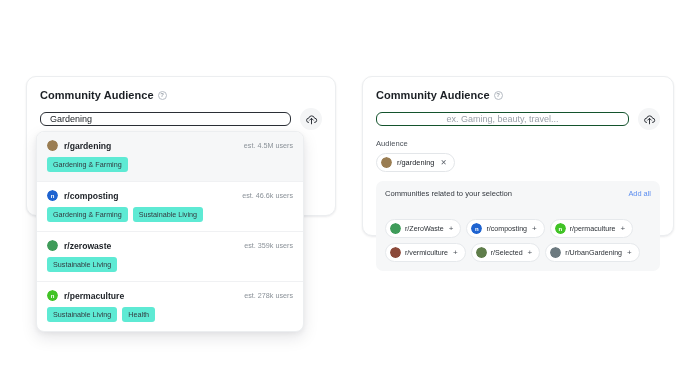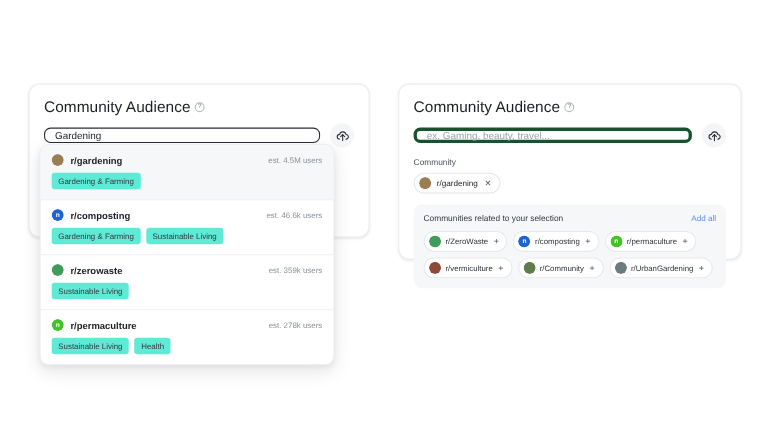--- a/index.html
+++ b/index.html
@@ -38,22 +38,22 @@
   .card-pad { padding: 12px 13px 0 13px; }
 
   
   .field-label-row {
     display: flex;
     align-items: center;
     gap: 4px;
     margin-bottom: 7px;
   }
   .field-label {
-    font-size: 14px;
-    font-weight: 400;
+    font-size: 11px;
+    font-weight: 700;
     color: #1b1f24;
     letter-spacing: 0.05px;
   }
   .help-icon {
     width: 9px; height: 9px;
     border: 1px solid #b6bcc4;
     border-radius: 50%;
     color: #9aa1a9;
     font-size: 6px;
     line-height: 7.5px;
@@ -77,21 +77,22 @@
     align-items: center;
     padding: 0 9px;
     font-size: 9px;
     color: #1b1f24;
     background: #ffffff;
   }
   .text-input.filled {
     border: 1.3px solid #2b2f36;
   }
   .text-input.empty {
-    border: 3px solid #14532d;
+    border: 1px solid #14532d;
+    justify-content: center;
   }
   .text-input .placeholder { color: #9aa1a9; }
 
   .upload-btn {
     flex: 0 0 auto;
     width: 22px; height: 22px;
     border-radius: 50%;
     background: #f4f5f6;
     display: flex;
     align-items: center;
@@ -203,21 +204,21 @@
   .related-box {
     margin-top: 9px;
     background: #f6f7f8;
     border-radius: 7px;
     padding: 8px 9px 9px 9px;
   }
   .related-head {
     display: flex;
     align-items: flex-end;
     justify-content: space-between;
-    margin-bottom: 7px;
+    margin-bottom: 21px;
   }
   .related-title {
     font-size: 7.6px;
     color: #33383f;
   }
   .add-all {
     font-size: 7.4px;
     color: #5b8def;
   }
 
@@ -353,21 +354,21 @@
         </div>
         <div class="upload-btn">
           <svg width="13" height="13" viewBox="0 0 24 24" fill="none" stroke="#2b2f36" stroke-width="1.8" stroke-linecap="round" stroke-linejoin="round">
             <path d="M6.5 17.5a4 4 0 0 1 .4-7.98A5.5 5.5 0 0 1 17.6 9.6a3.9 3.9 0 0 1 .1 7.9"></path>
             <path d="M12 20V10"></path>
             <path d="M8.6 13.2 12 9.8l3.4 3.4"></path>
           </svg>
         </div>
       </div>
 
-      <div class="selected-label">Community</div>
+      <div class="selected-label">Audience</div>
 
       <div>
         <span class="sel-chip">
           <span class="avatar">
             <span class="inner" style="background:#9a7d52"></span>
           </span>
           <span>r/gardening</span>
           <span class="x">✕</span>
         </span>
       </div>
@@ -411,21 +412,21 @@
               <span class="inner" style="background:#8c4a3a"></span>
             </span>
             <span>r/vermiculture</span>
             <span class="plus">+</span>
           </span>
 
           <span class="rel-chip">
             <span class="avatar">
               <span class="inner" style="background:#5f7d4a"></span>
             </span>
-            <span>r/Community</span>
+            <span>r/Selected</span>
             <span class="plus">+</span>
           </span>
 
           <span class="rel-chip">
             <span class="avatar">
               <span class="inner" style="background:#6d7a80"></span>
             </span>
             <span>r/UrbanGardening</span>
             <span class="plus">+</span>
           </span>

